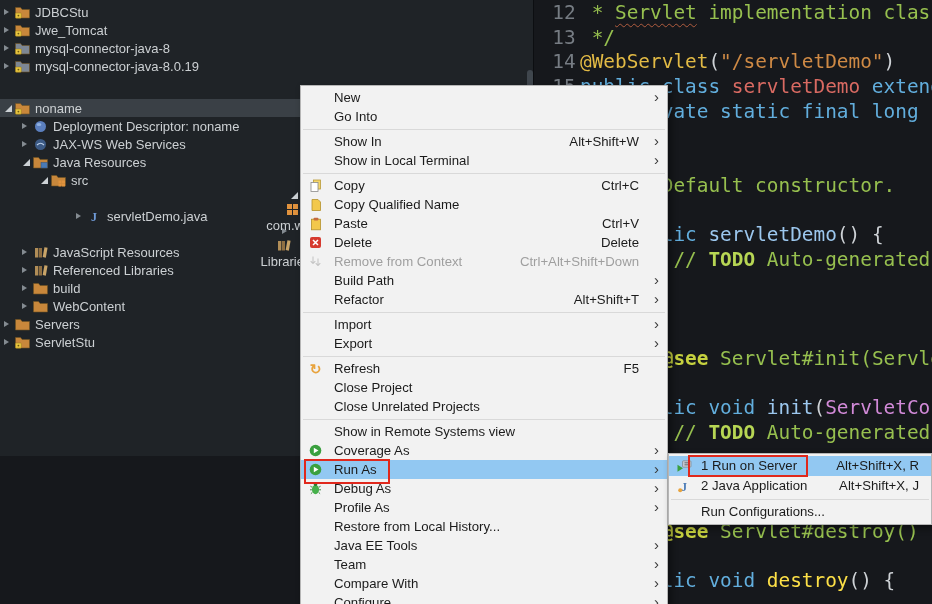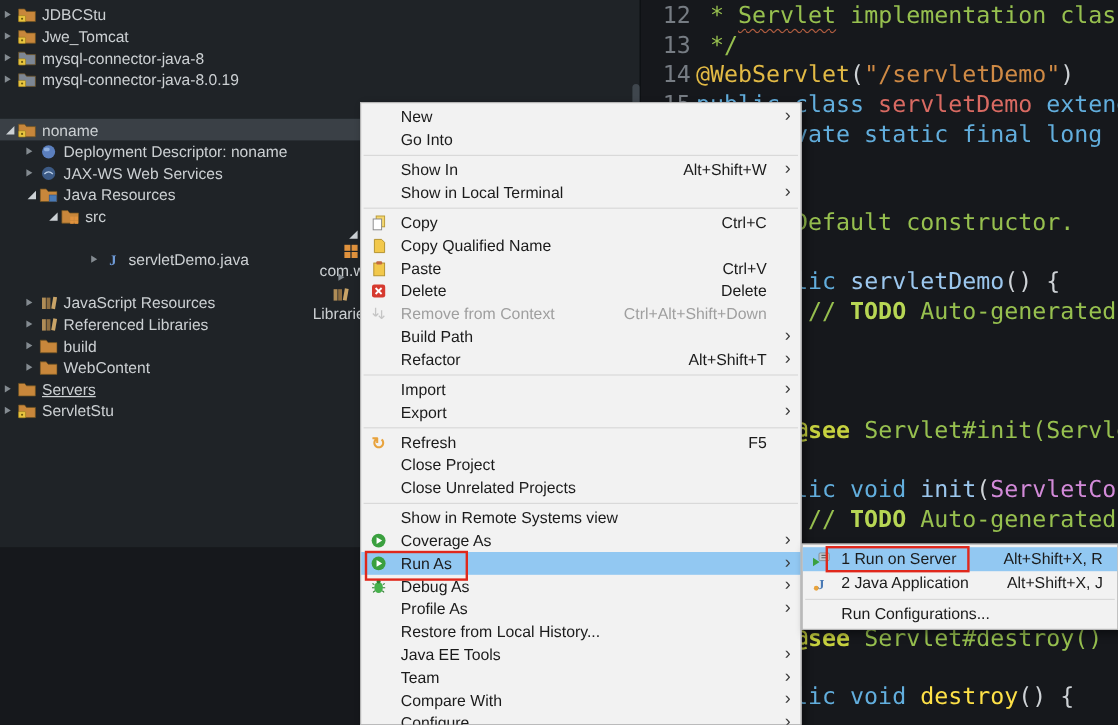--- a/index.html
+++ b/index.html
@@ -282,21 +282,21 @@
       <span class="caret">
         <span class="car-c"></span>
       </span>
       <span class="ticon">
         <svg width="15" height="13" viewBox="0 0 15 13">
           <path d="M0.5 1.5 h5 l1.6 2 h7.4 v8.5 h-14 z" fill="#c8873b" stroke="#6e5222" stroke-width="0.6"></path>
         </svg>
       </span>
       <span>WebContent</span>
     </div>
-    <div class="trow" style="padding-left: 2px; text-decoration: underline;">
+    <div class="trow" style="padding-left: 2px;">
       <span class="caret">
         <span class="car-c"></span>
       </span>
       <span class="ticon">
         <svg width="15" height="13" viewBox="0 0 15 13">
           <path d="M0.5 1.5 h5 l1.6 2 h7.4 v8.5 h-14 z" fill="#c8873b" stroke="#6e5222" stroke-width="0.6"></path>
         </svg>
       </span>
       <span>Servers</span>
     </div>

